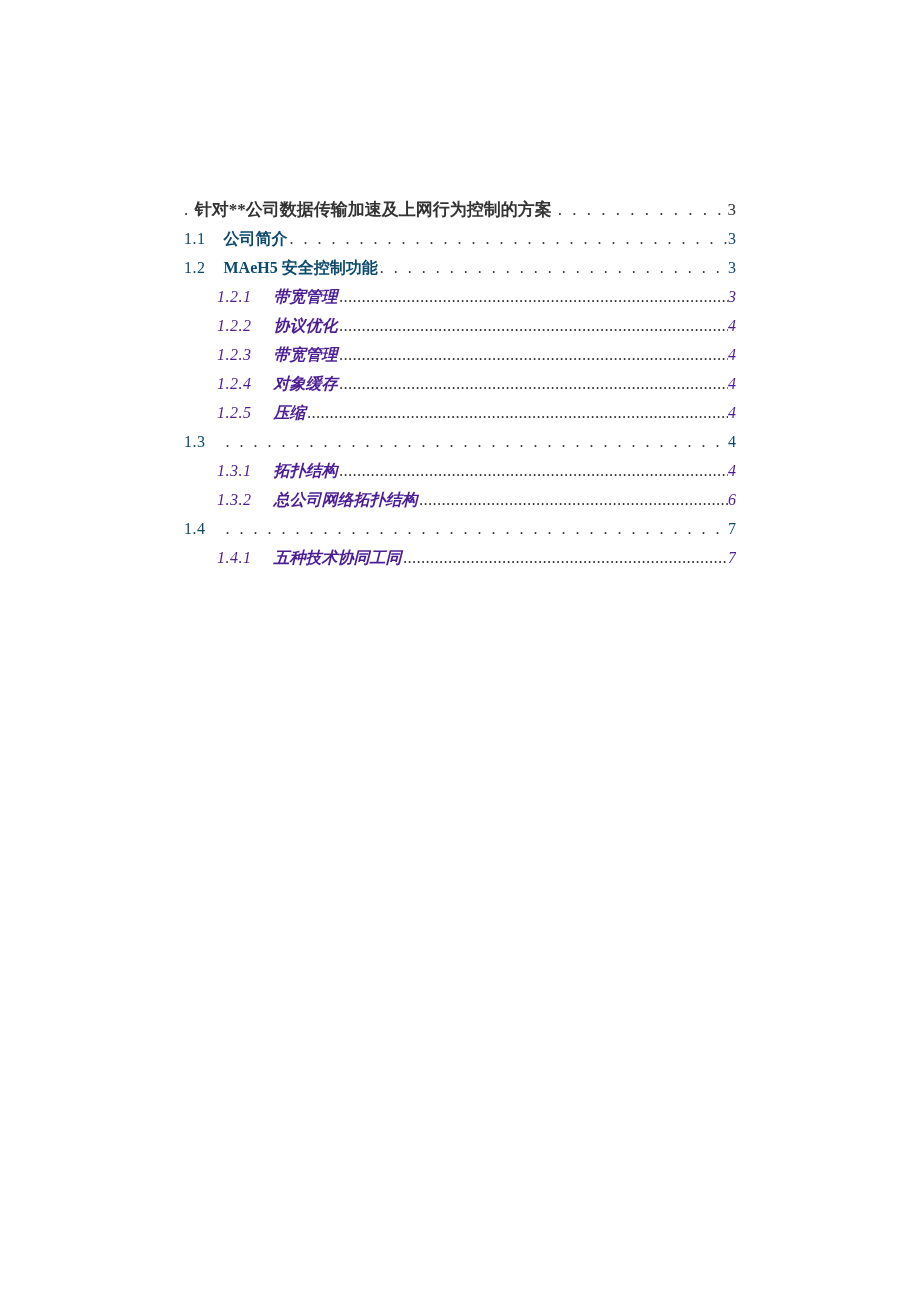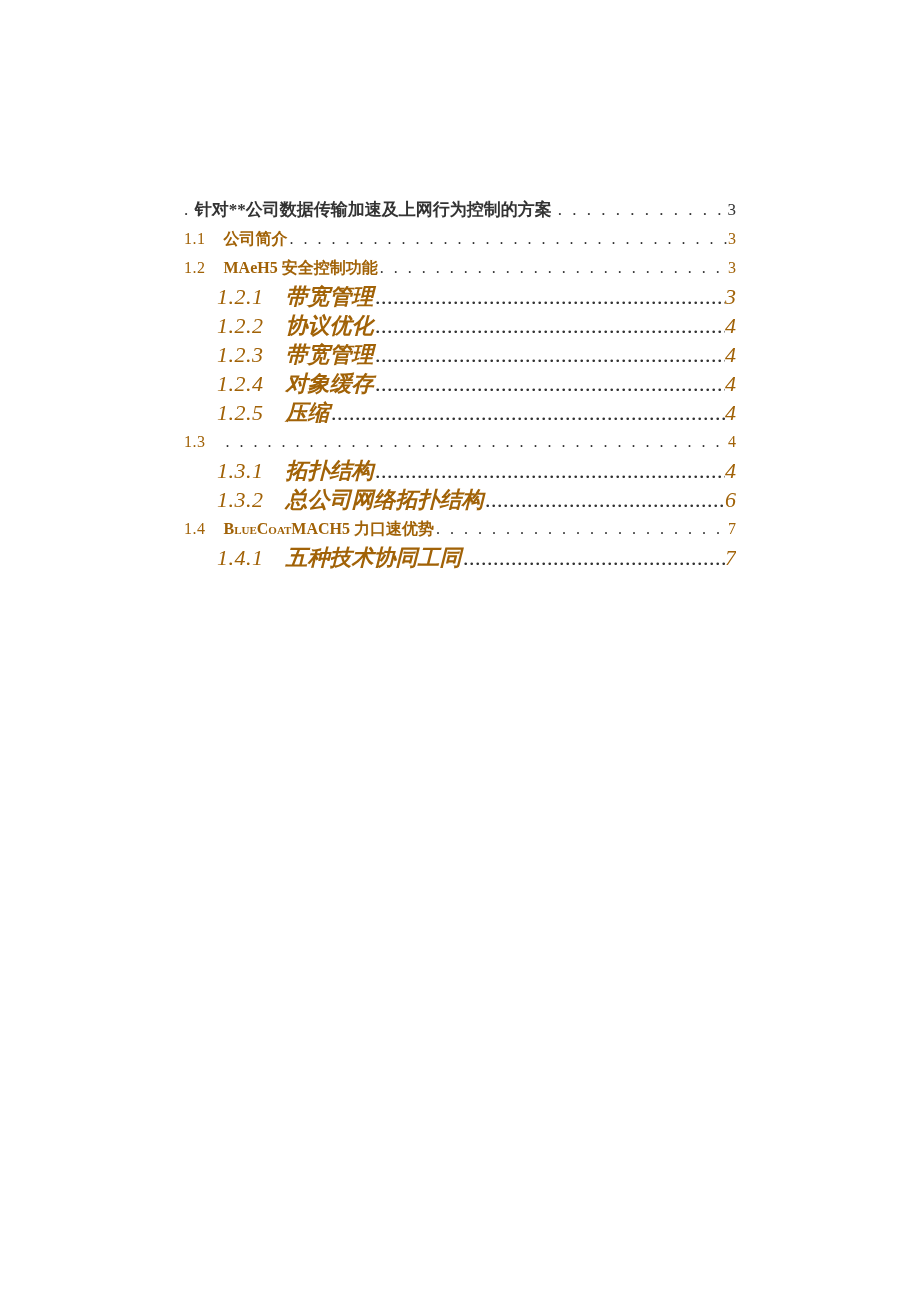--- a/index.html
+++ b/index.html
@@ -11,22 +11,22 @@
       color: #333;
       padding: 195px 184px 0 184px;
     }
     .toc-row {
       display: flex;
       align-items: baseline;
       white-space: nowrap;
       overflow: hidden;
     }
     .lvl-a { font-size: 17px; line-height: 29px; color: #333; }
-    .lvl-b { font-size: 16px; line-height: 29px; color: #a16207; padding-left: 0; }
-    .lvl-c { font-size: 22px; line-height: 29px; font-style: italic; color: #a16207; padding-left: 33px; }
+    .lvl-b { font-size: 16px; line-height: 29px; color: #0c4a6e; padding-left: 0; }
+    .lvl-c { font-size: 16px; line-height: 29px; font-style: italic; color: #4c1d95; padding-left: 33px; }
     .num { flex: 0 0 auto; padding-right: 18px; letter-spacing: 0.5px; }
     .lvl-c .num { padding-right: 22px; }
     .title { flex: 0 0 auto; font-weight: bold; }
     .leader {
       flex: 1 1 auto;
       overflow: hidden;
       letter-spacing: 2.5px;
       color: #333;
       padding: 0 2px;
     }
@@ -107,21 +107,20 @@
       <span class="page">4</span>
     </div>
     <div class="toc-row lvl-c">
       <span class="num">1.3.2</span>
       <span class="title">总公司网络拓扑结构</span>
       <span class="leader tight"></span>
       <span class="page">6</span>
     </div>
     <div class="toc-row lvl-b">
       <span class="num">1.4</span>
-      <span class="title sc">BlueCoatMACH5 力口速优势</span>
       <span class="leader dotted"></span>
       <span class="page">7</span>
     </div>
     <div class="toc-row lvl-c">
       <span class="num">1.4.1</span>
       <span class="title">五种技术协同工同</span>
       <span class="leader tight"></span>
       <span class="page">7</span>
     </div>
   </div>

